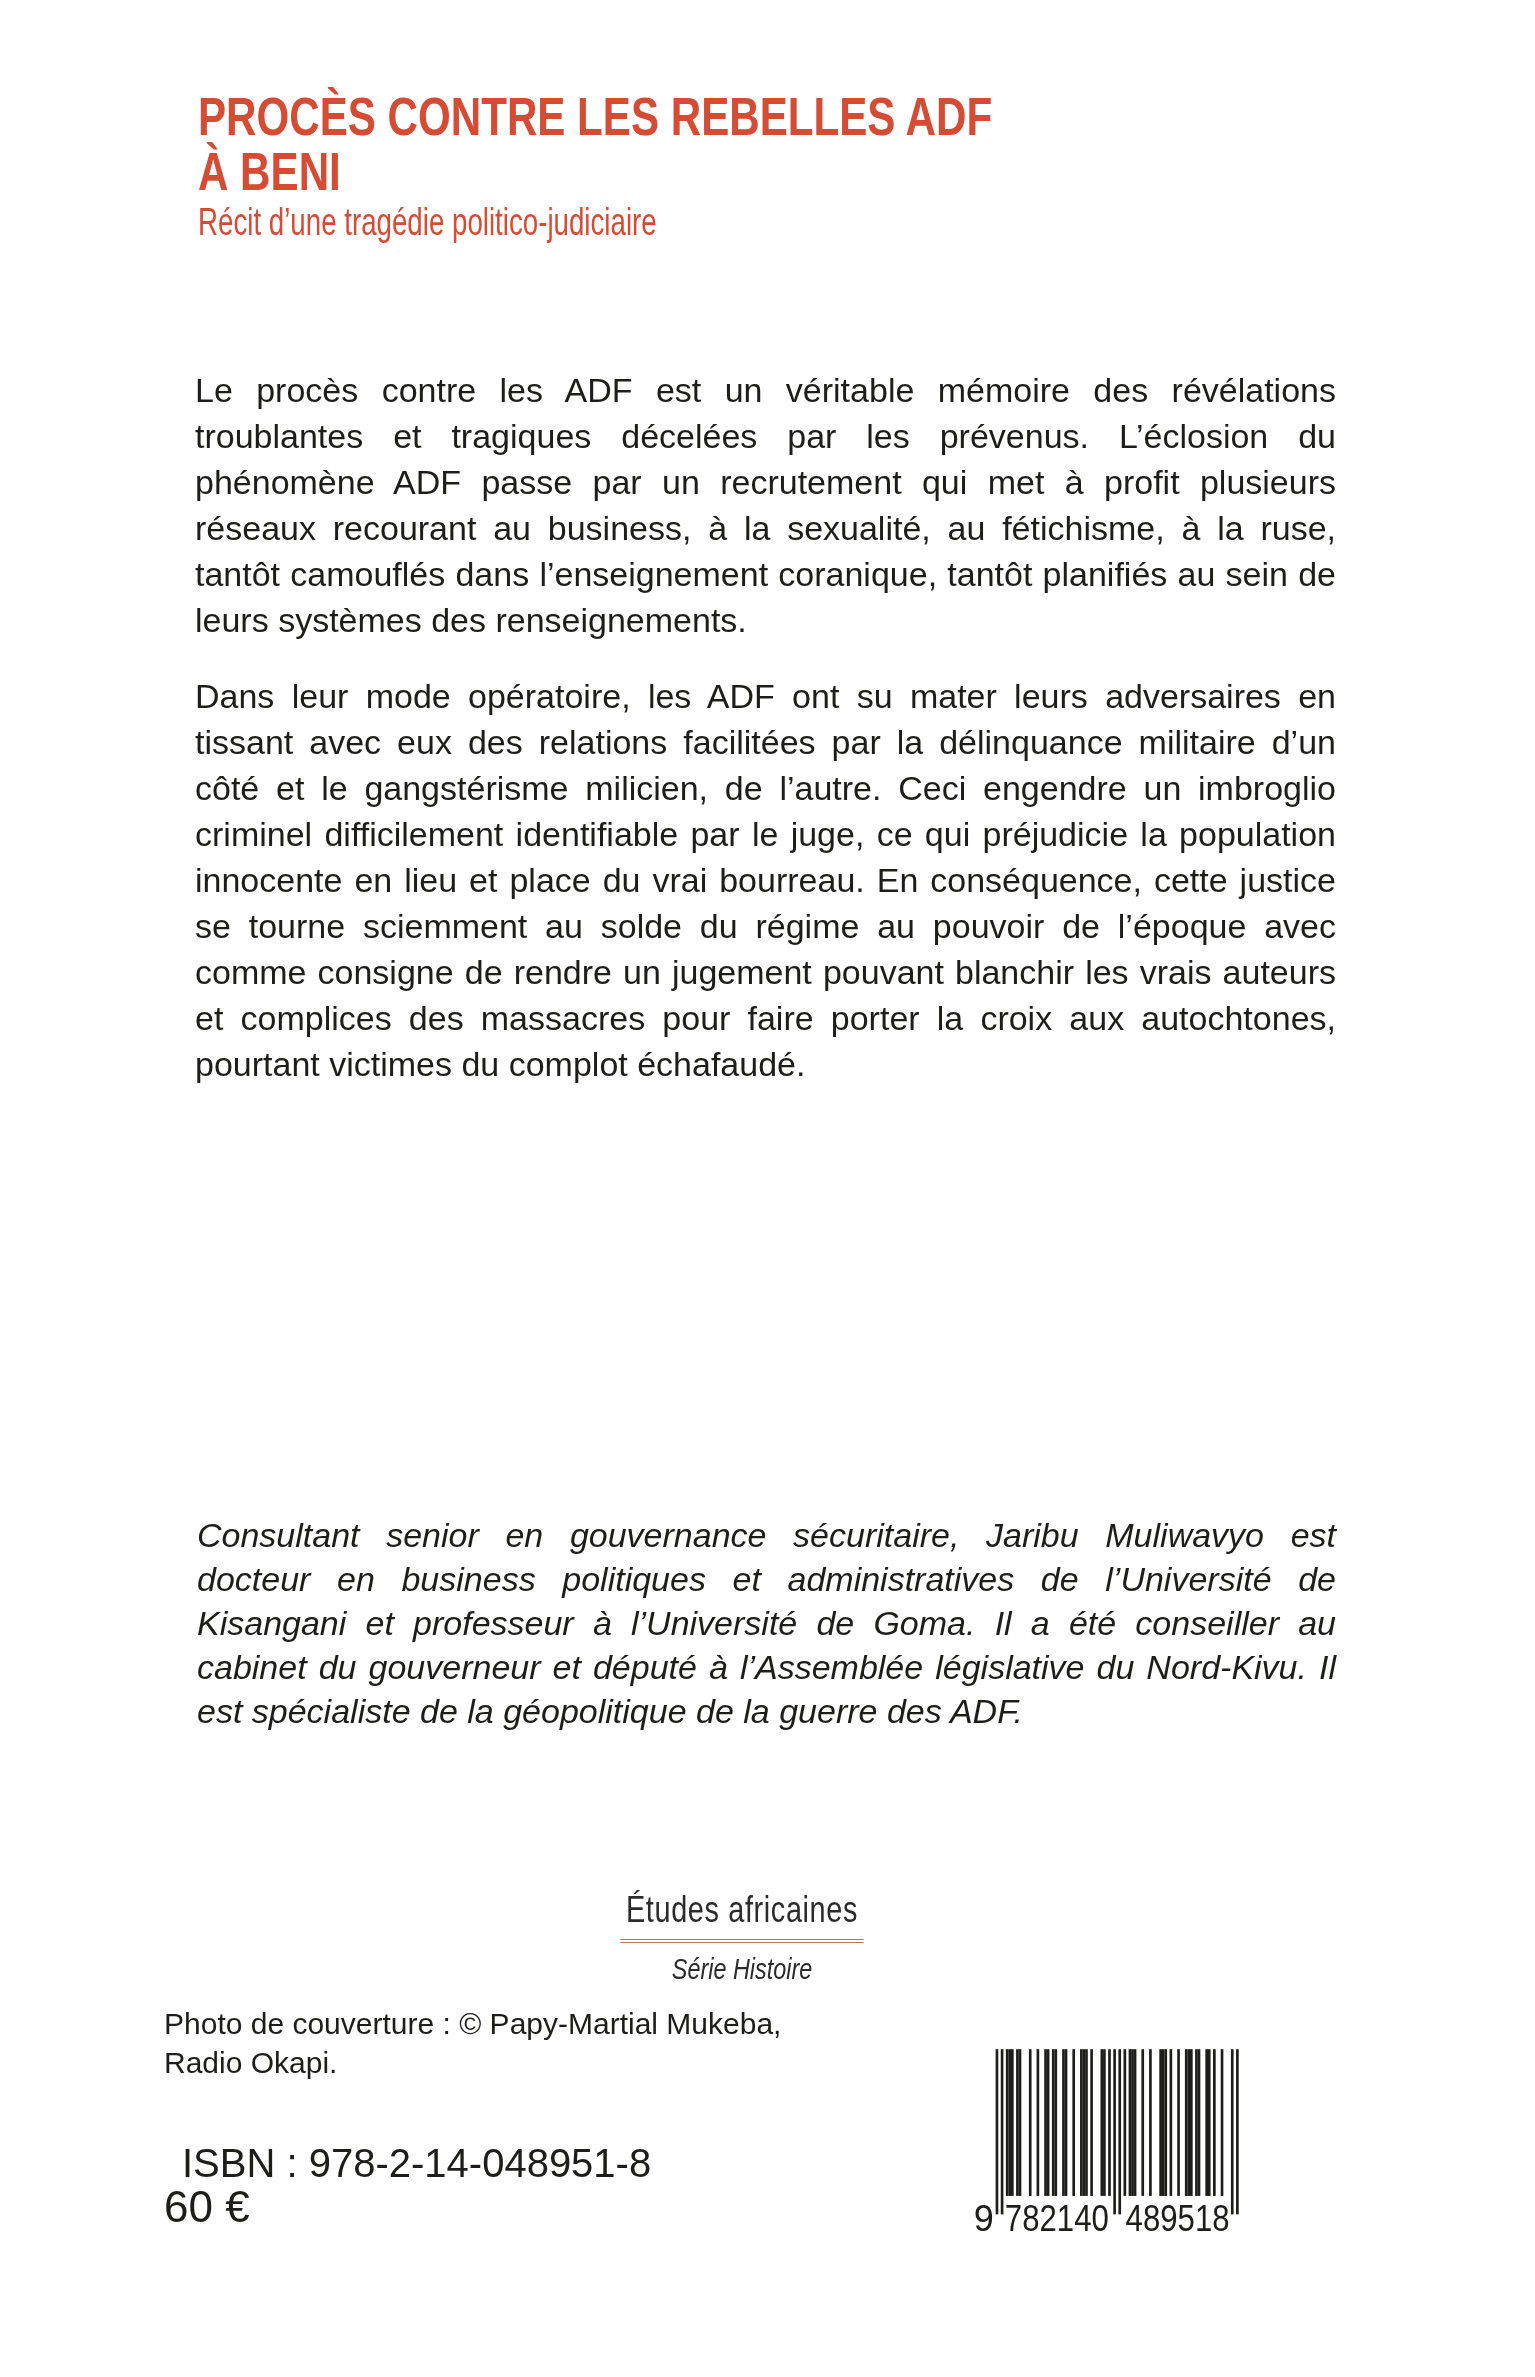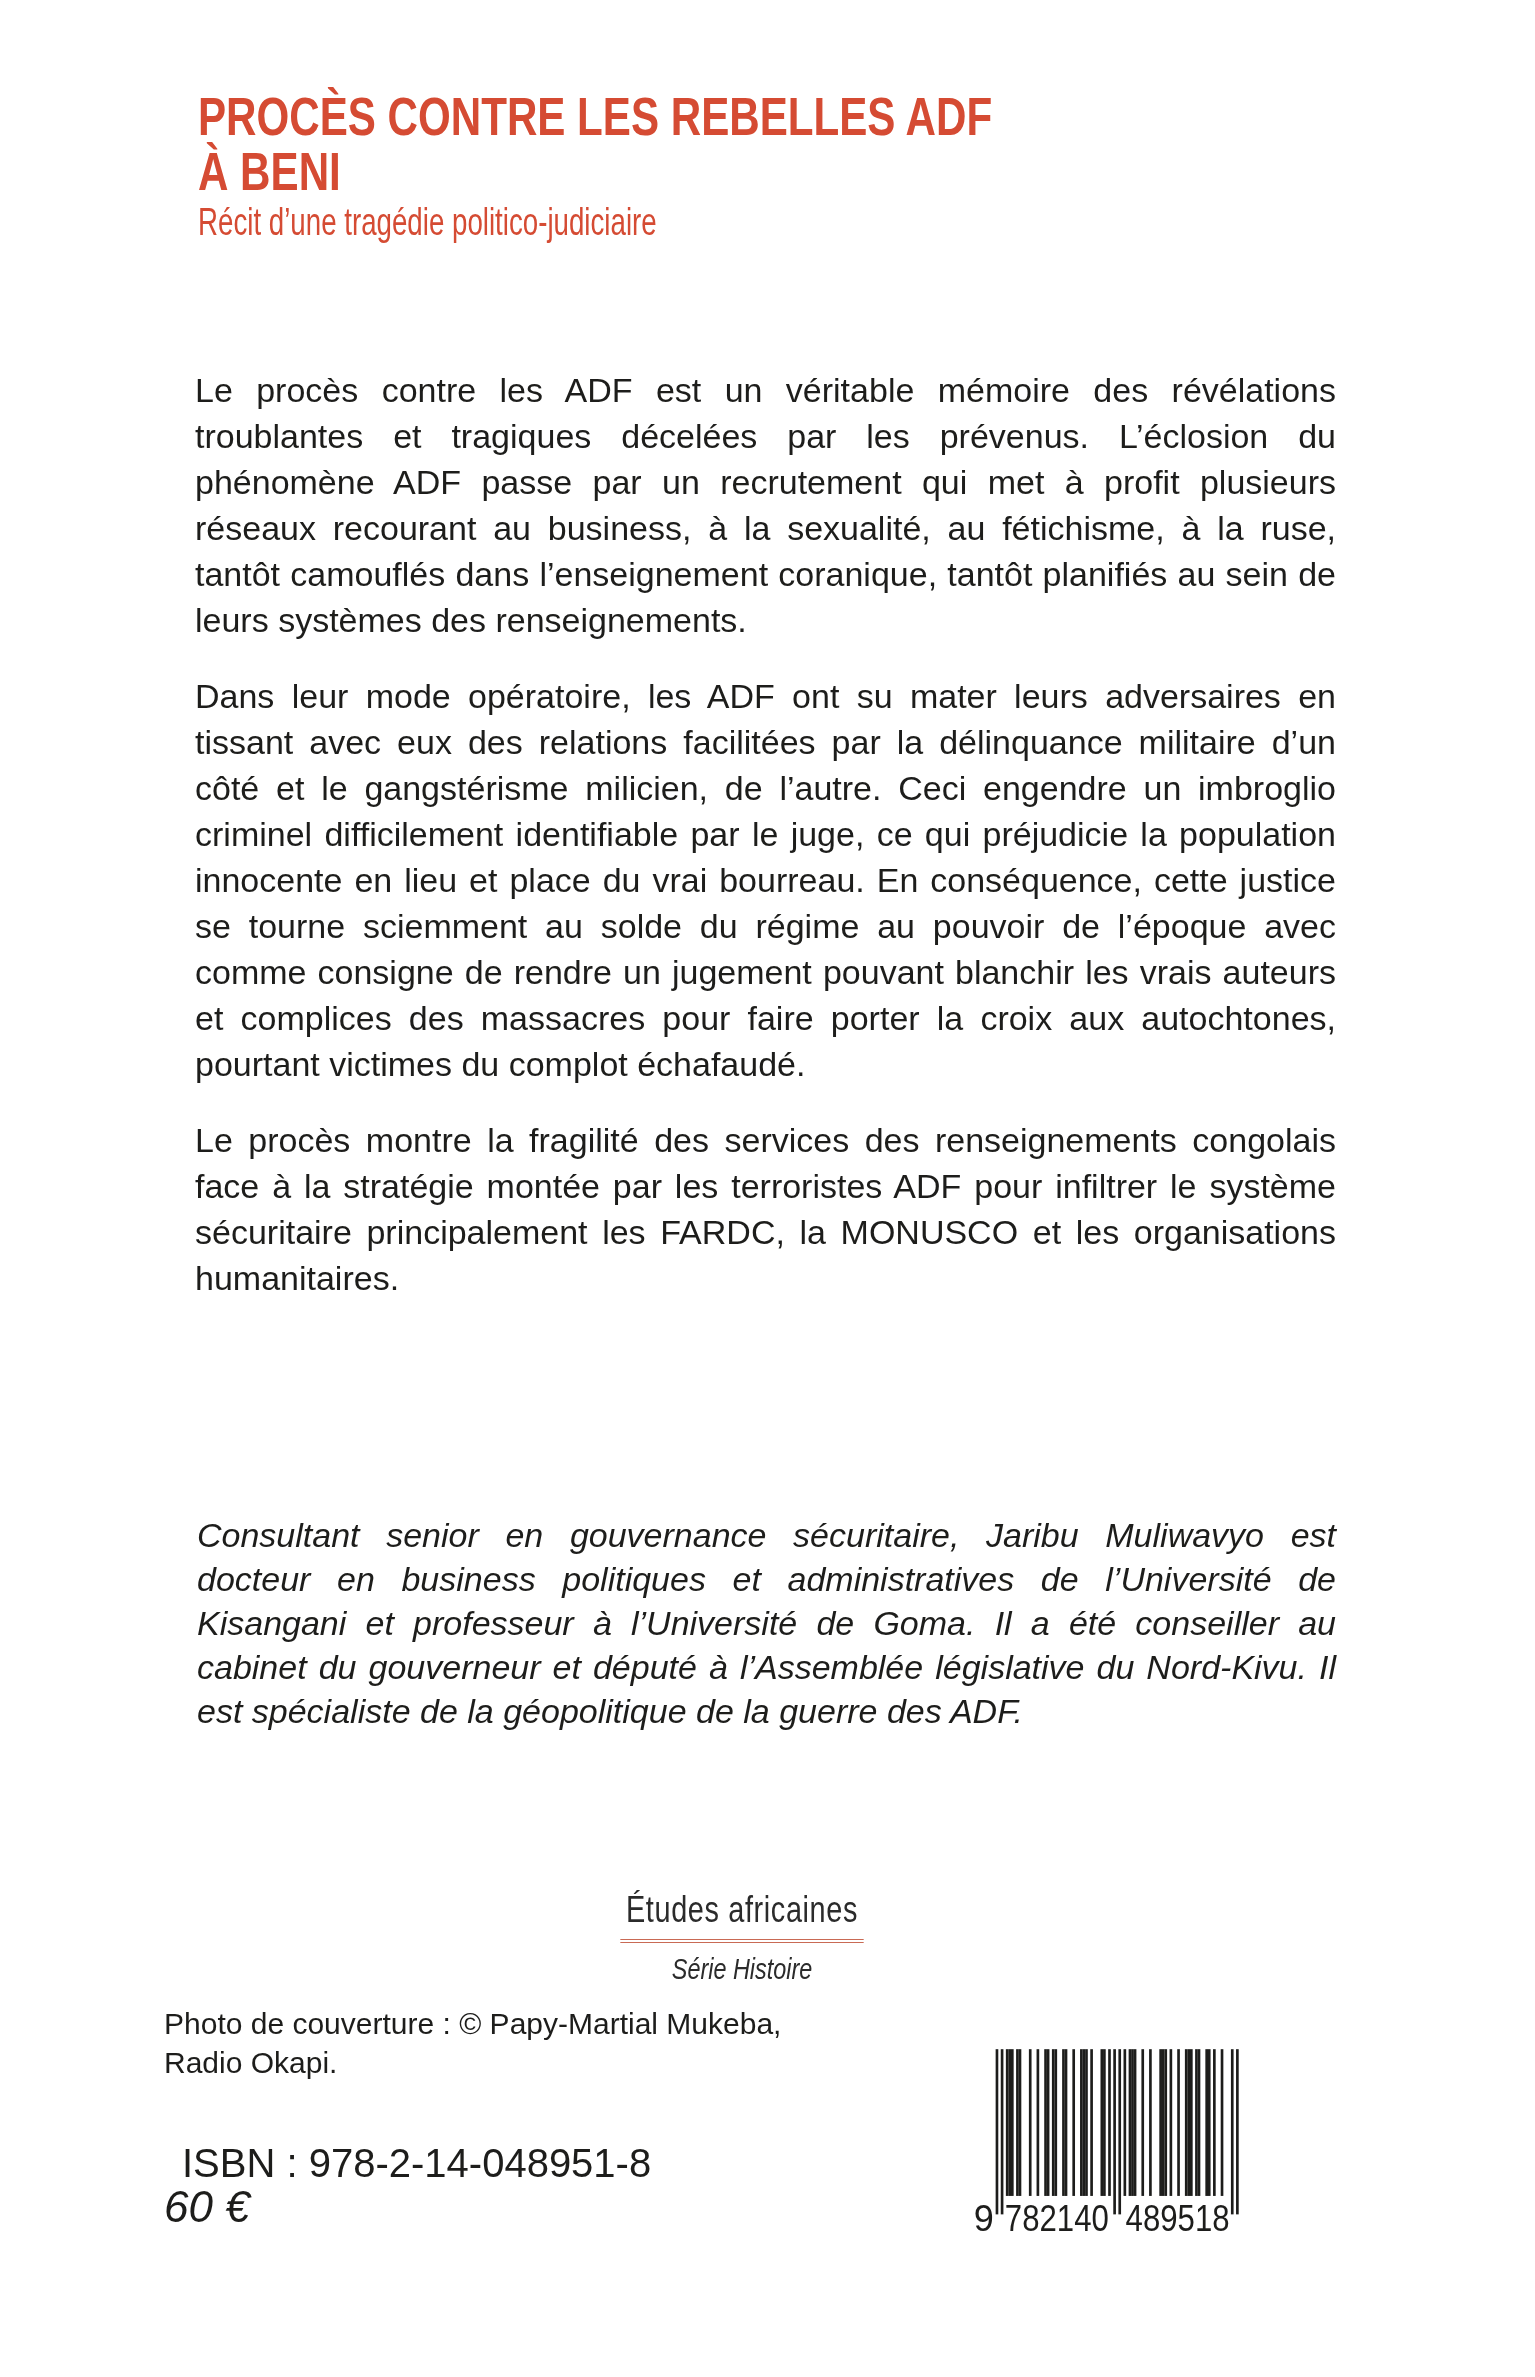--- a/index.html
+++ b/index.html
@@ -87,21 +87,20 @@
   }
   .isbn{
     position:absolute;top:2145px;left:182px;
     font-size:40px;line-height:37px;
     color:var(--ink);
   }
   .price{
     position:absolute;top:2182px;left:164px;
     font-size:44px;line-height:50px;
     color:var(--ink);
-    font-style:italic;
   }
   .barcode{position:absolute;top:2049px;left:973px;}
   .barcode svg{display:block;overflow:visible;}
   .barcode rect{fill:var(--ink);}
   .barcode text{
     fill:var(--ink);
     font-family:"Liberation Sans","DejaVu Sans",sans-serif;
     font-size:43px;
   }
 </style>
@@ -114,21 +113,20 @@
     <h1 class="book-title">
       <div>PROCÈS CONTRE LES REBELLES ADF</div>
       <div>À BENI</div>
     </h1>
   </header>
   <div class="subtitle">Récit d’une tragédie politico-judiciaire</div>
 
   <main class="synopsis">
     <p>Le procès contre les ADF est un véritable mémoire des révélations troublantes et tragiques décelées par les prévenus. L’éclosion du phénomène ADF passe par un recrutement qui met à profit plusieurs réseaux recourant au business, à la sexualité, au fétichisme, à la ruse, tantôt camouflés dans l’enseignement coranique, tantôt planifiés au sein de leurs systèmes des renseignements.</p>
     <p>Dans leur mode opératoire, les ADF ont su mater leurs adversaires en tissant avec eux des relations facilitées par la délinquance militaire d’un côté et le gangstérisme milicien, de l’autre. Ceci engendre un imbroglio criminel difficilement identifiable par le juge, ce qui préjudicie la population innocente en lieu et place du vrai bourreau. En conséquence, cette justice se tourne sciemment au solde du régime au pouvoir de l’époque avec comme consigne de rendre un jugement pouvant blanchir les vrais auteurs et complices des massacres pour faire porter la croix aux autochtones, pourtant victimes du complot échafaudé.</p>
-    <p>Le procès montre la fragilité des services des renseignements congolais face à la stratégie montée par les terroristes ADF pour infiltrer le système sécuritaire principalement les FARDC, la MONUSCO et les organisations humanitaires.</p>
   </main>
 
   <section class="bio">
     <p><span>Consultant senior en gouvernance sécuritaire, </span><strong>Jaribu Muliwavyo</strong><span> est docteur en business politiques et administratives de l’Université de Kisangani et professeur à l’Université de Goma. Il a été conseiller au cabinet du gouverneur et député à l’Assemblée législative du Nord-Kivu. Il est spécialiste de la géopolitique de la guerre des ADF.</span></p>
   </section>
 
   <div class="collection">
     <div class="collection-inner">
       <div class="collection-name">Études africaines</div>
       <div class="collection-rule"></div>

